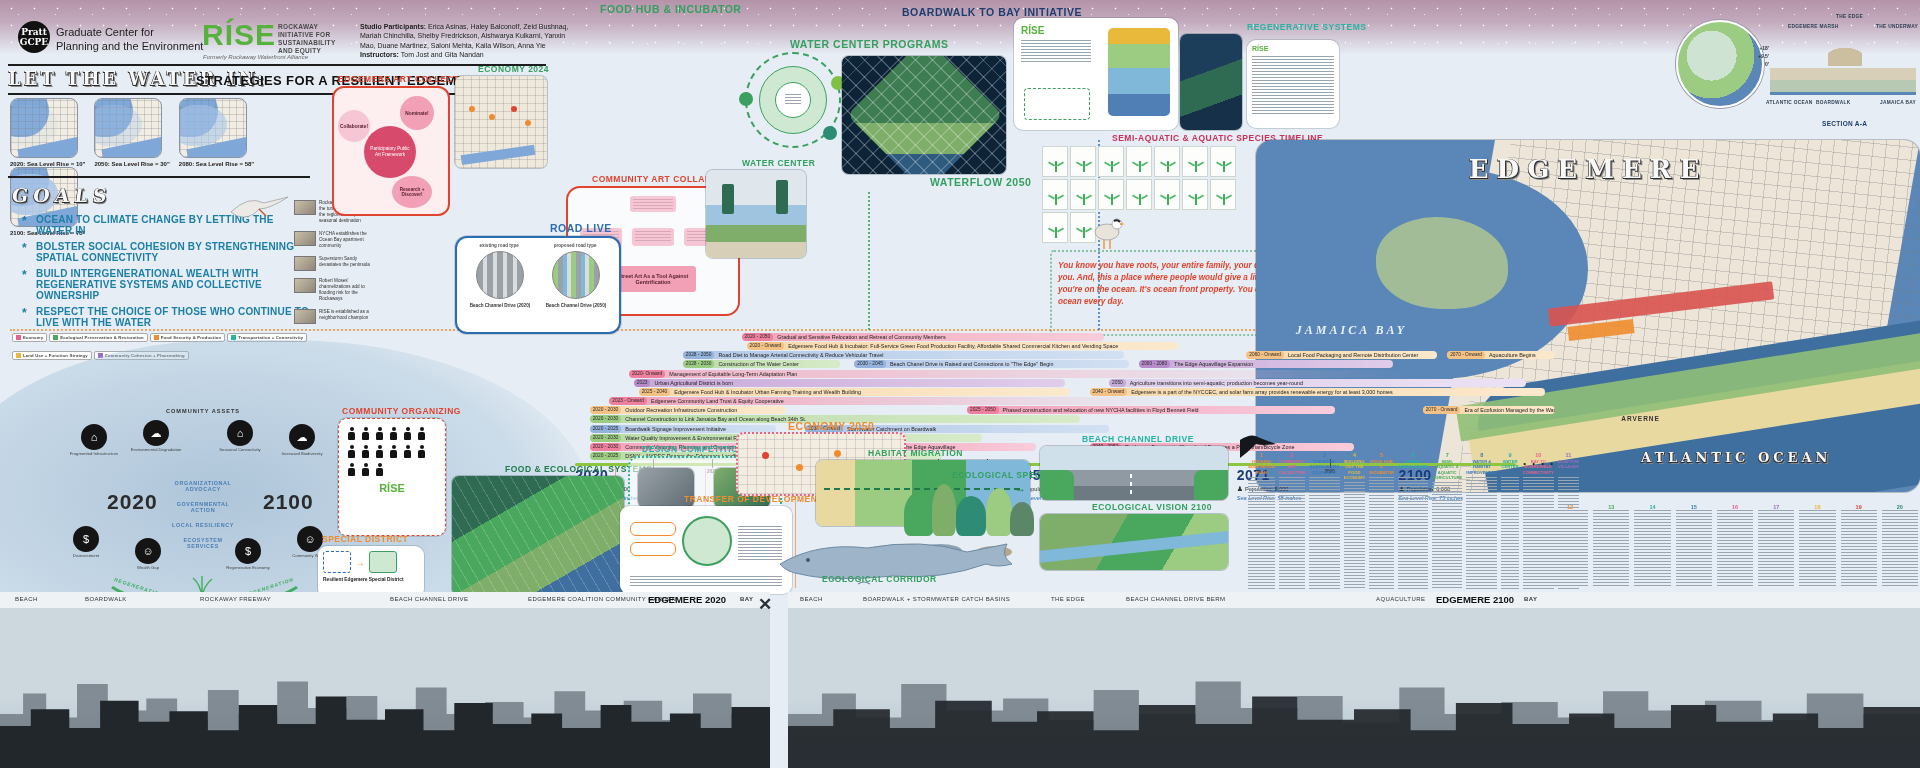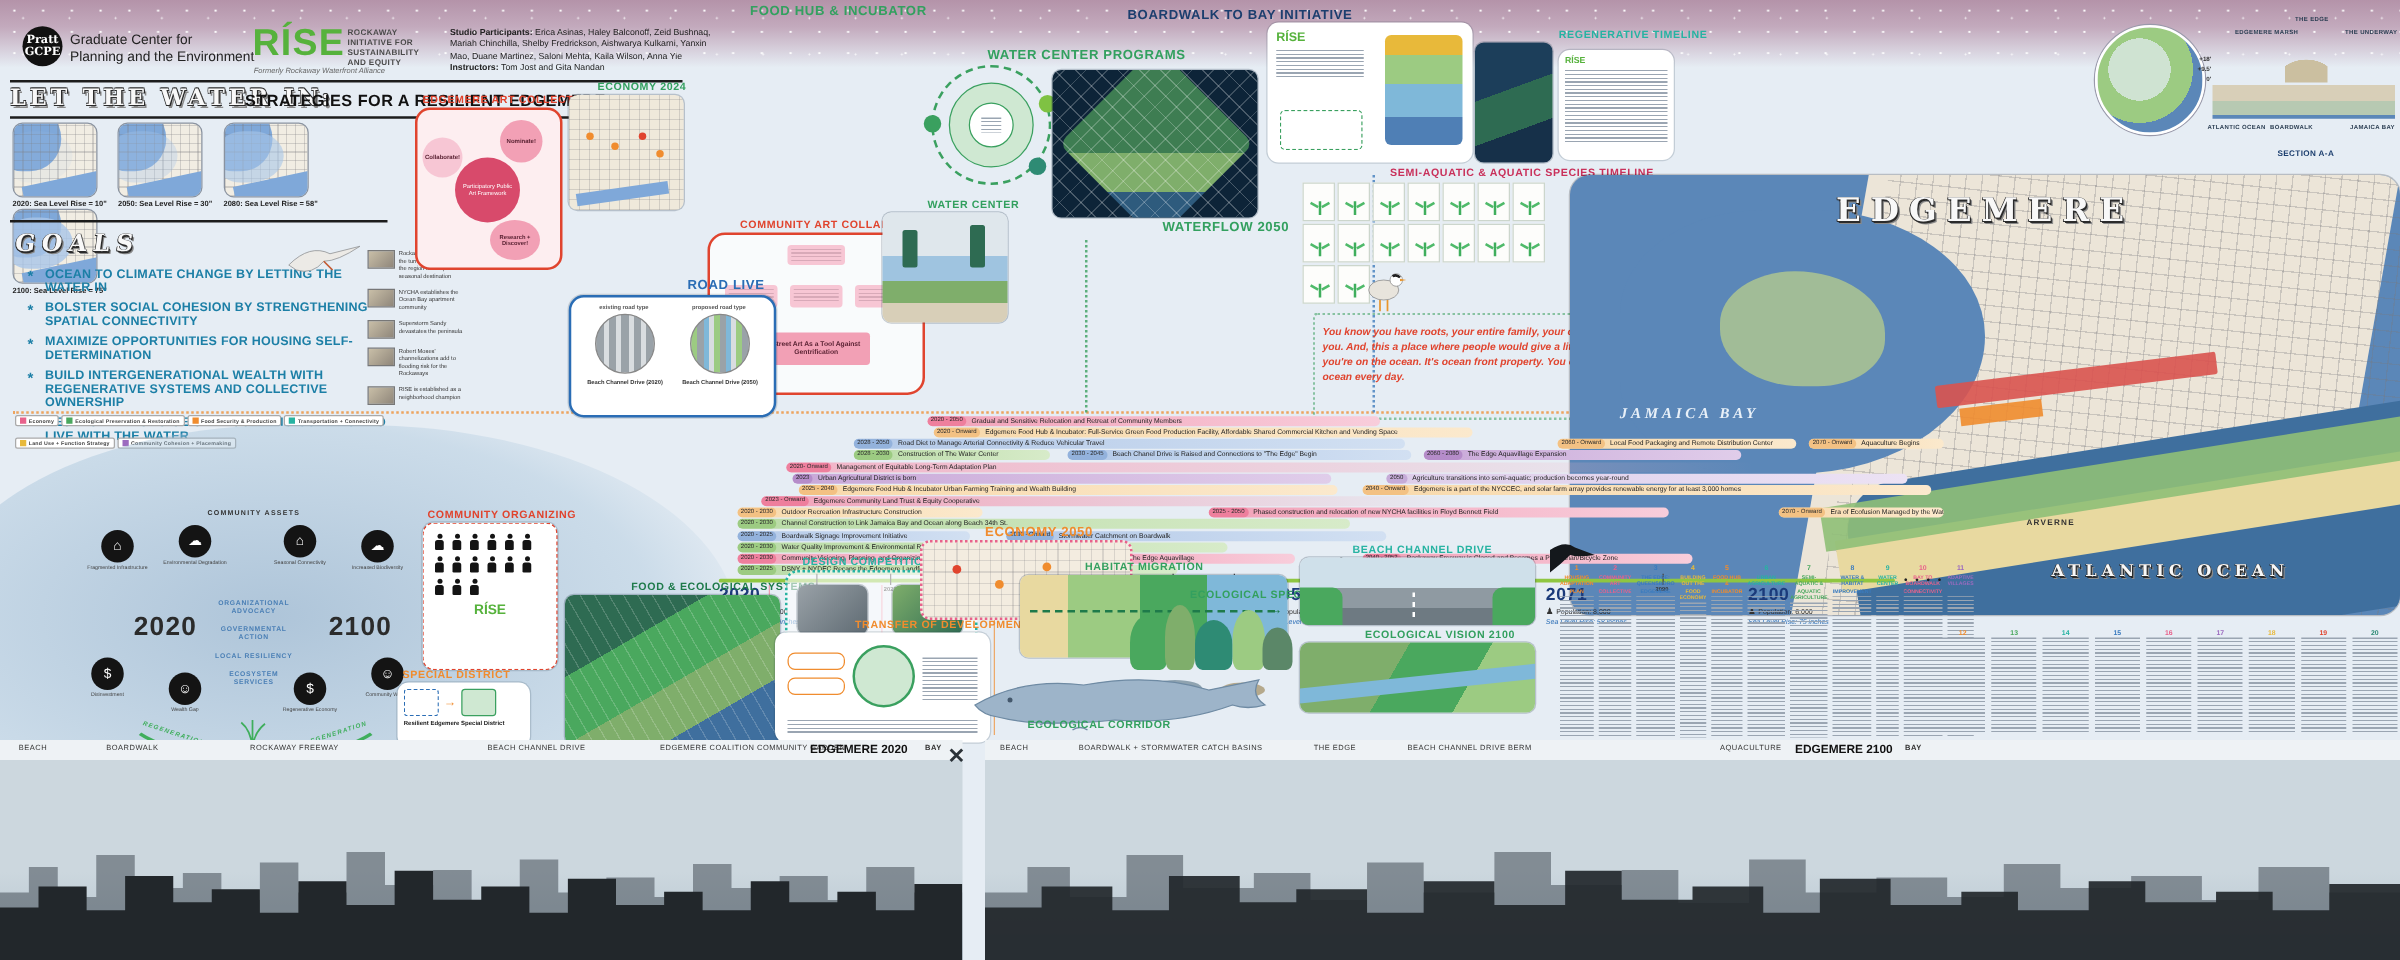--- a/index.html
+++ b/index.html
@@ -172,21 +172,20 @@
           <div class="grid"></div>
           <div class="ocean"></div>
           <div class="flood"></div>
         </div><div class="mapCap">2100: Sea Level Rise = 75"</div></div></div>
   <div class="abs rule" style="left:8px;top:176px;width:302px;"></div>
 
   <div class="abs slab" style="left:12px;top:184px;font-size:19px;letter-spacing:5px;transform:skewX(-8deg);">GOALS</div>
   <ul id="goalsList" class="abs" style="left:22px;top:214px;width:290px;">
       <li>OCEAN TO CLIMATE CHANGE BY LETTING THE WATER IN</li>
       <li>BOLSTER SOCIAL COHESION BY STRENGTHENING SPATIAL CONNECTIVITY</li>
-      <li>MAXIMIZE OPPORTUNITIES FOR HOUSING SELF-DETERMINATION</li>
       <li>BUILD INTERGENERATIONAL WEALTH WITH REGENERATIVE SYSTEMS AND COLLECTIVE OWNERSHIP</li>
       <li>RESPECT THE CHOICE OF THOSE WHO CONTINUE TO LIVE WITH THE WATER</li>
     </ul>
   <svg class="abs" style="left:228px;top:192px;" width="62" height="32" viewBox="0 0 62 32">
     <path d="M3,20 Q20,3 36,11 L60,5 Q42,17 31,17 Q22,28 9,24 Z" fill="#eceae6" stroke="#97999b" stroke-width="0.7"></path>
     <path d="M31,17 L38,24" stroke="#c25b33" stroke-width="1.4"></path>
   </svg>
 
   <div class="abs" style="left:294px;top:200px;width:82px;">
       <div class="note">
@@ -299,21 +298,21 @@
   </div>
 
   <div class="st c-navy" style="left:902px;top:6px;">BOARDWALK TO BAY INITIATIVE</div>
   <div class="abs pane" style="left:1014px;top:18px;width:164px;height:112px;padding:7px;box-sizing:border-box;">
     <div style="font-size:10px;font-weight:bold;color:#56b23c;">RÍSE</div>
     <div class="faux" style="width:70px;height:22px;margin-top:4px;"></div>
     <div style="position:absolute;right:8px;top:10px;width:62px;height:88px;border-radius:5px;background:linear-gradient(180deg,#e8b93a 0 18%,#9ccb82 18% 45%,#7fb8d9 45% 75%,#4f7fb5 75%);"></div>
     <div style="position:absolute;left:10px;bottom:10px;width:64px;height:30px;border:1.5px dashed #3aa05f;border-radius:4px;"></div>
   </div>
 
-  <div class="st c-teal small" style="left:1247px;top:22px;">REGENERATIVE TIMELINE</div>
+  <div class="st c-teal small" style="left:1247px;top:22px;">REGENERATIVE SYSTEMS</div>
   <div class="abs thumb" style="left:1180px;top:34px;width:62px;height:96px;background:linear-gradient(160deg,#1c3e5a 0 40%,#2e6b52 40% 70%,#163049 70%);"></div>
   <div class="abs pane" style="left:1247px;top:40px;width:92px;height:88px;padding:5px;box-sizing:border-box;">
     <div style="font-size:7px;font-weight:bold;color:#56b23c;">RÍSE</div>
     <div class="faux" style="width:100%;height:60px;margin-top:4px;"></div>
   </div>
 
   <div class="abs" style="left:1640px;top:8px;width:278px;height:128px;">
     <div class="circ" style="left:36px;top:12px;width:84px;height:84px;background:radial-gradient(circle at 40% 40%,#cfe3d2 0 35%,#9ccb82 35% 60%,#5b87b8 60%);border:2px solid #fff;box-shadow:0 0 0 1px #99a;"></div>
     <div class="abs" style="left:130px;top:26px;width:146px;height:58px;background:linear-gradient(180deg,rgba(0,0,0,0) 0 58%,#d8cfb8 58% 80%,#b7c9b2 80%);border-bottom:3px solid #5b87b8;">
       <div style="position:absolute;left:40%;top:10%;width:34px;height:26px;background:radial-gradient(100% 100% at 50% 100%,#cbbfa0 0 70%,transparent 71%);"></div>

